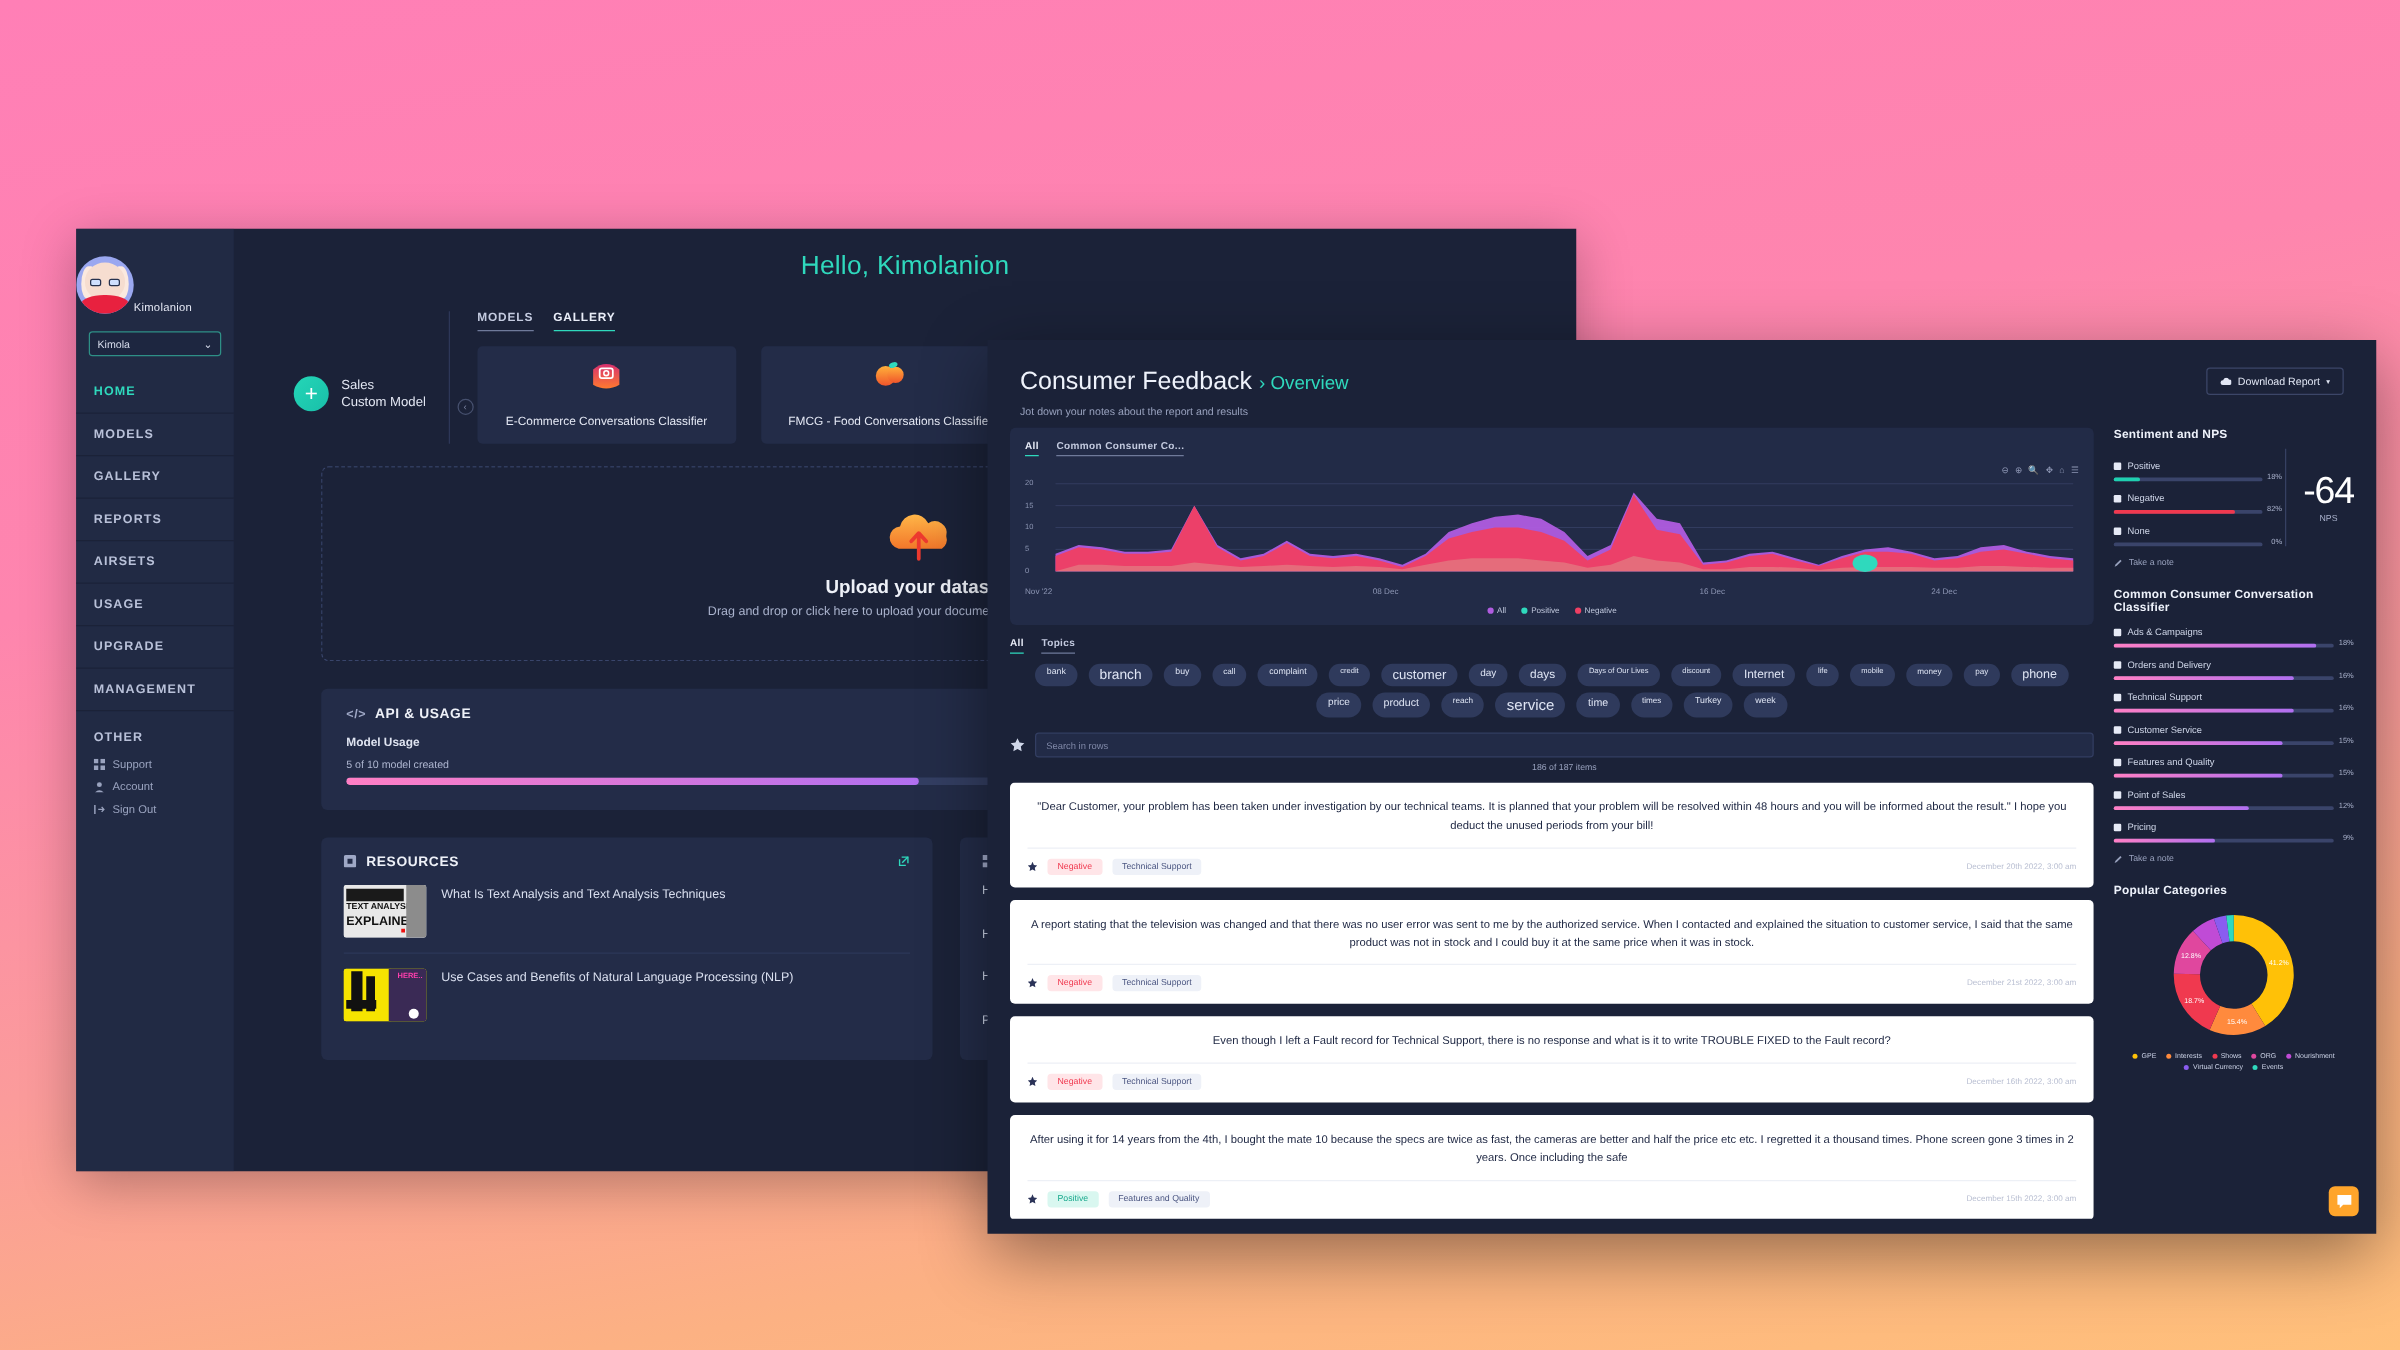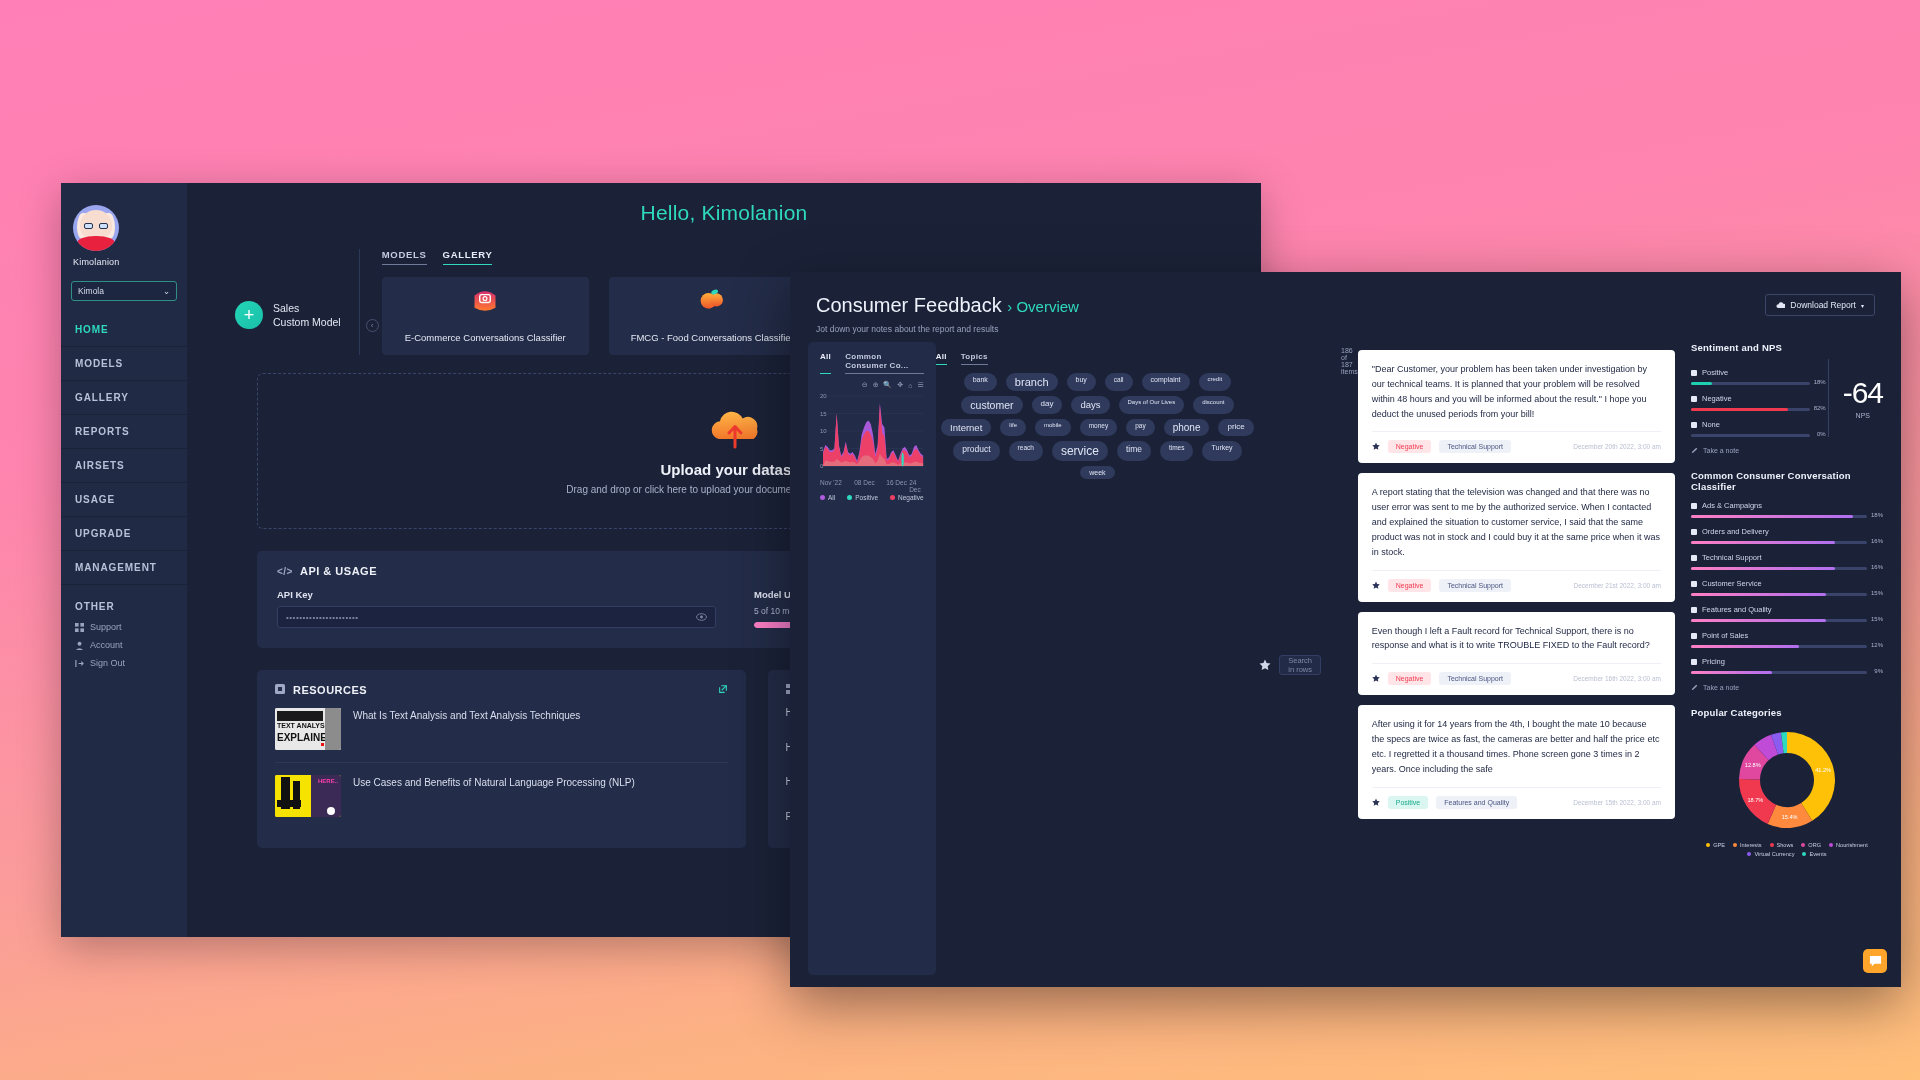--- a/index.html
+++ b/index.html
@@ -19,21 +19,21 @@
     display: flex;
     overflow: hidden;
     box-shadow: 0 10px 40px rgba(0,0,0,.28);
   }
   .sidebar {
     width: 126px; flex: 0 0 126px;
     background: #212a44;
     display: flex; flex-direction: column;
     padding-top: 14px;
   }
-  .avatar-wrap { display:flex; flex-direction:column; align-items:flex-start; padding: 8px 12px 6px; }
+  .avatar-wrap { display:flex; flex-direction:row; align-items:flex-end; padding: 8px 0 6px; }
   .avatar {
     width: 46px; height: 46px; border-radius: 50%;
     background: #9aa7f0; position: relative; overflow: hidden;
   }
   .avatar .hair { position:absolute; left:7px; top:5px; width:32px; height:30px; background:#f6ddd0; border-radius:50% 50% 46% 46%; }
   .avatar .hair-l { position:absolute; left:4px; top:8px; width:11px; height:26px; background:#fbe9df; border-radius:60% 30% 40% 50%; }
   .avatar .hair-r { position:absolute; right:4px; top:8px; width:11px; height:26px; background:#fbe9df; border-radius:30% 60% 50% 40%; }
   .avatar .glasses { position:absolute; left:11px; top:18px; width:24px; height:6px; }
   .avatar .glasses i { position:absolute; width:9px; height:6px; border:1.3px solid #27324f; border-radius:2px; display:block; background:#cfe0ff;}
   .avatar .glasses i:first-child { left:0; }
@@ -151,21 +151,21 @@
   .fb-header { display:flex; align-items:flex-start; justify-content:space-between; padding: 22px 26px 8px 26px; }
   .fb-title { font-size: 20px; color:#eef2fb; font-weight: normal; }
   .fb-title .crumb { color:#2fd9bd; font-size: 15px; }
   .fb-sub { font-size: 8.5px; color:#98a1bd; margin-top: 7px; }
   .dl-btn {
     border:1px solid #3c4straight; border:1px solid #3c4668; border-radius: 3px;
     padding: 5px 10px; font-size: 8.5px; color:#e2e7f5;
     display:flex; align-items:center; gap: 5px;
   }
   .fb-body { display:flex; flex: 1; gap: 0; padding: 0 18px 12px 18px; overflow:hidden; }
-  .fb-left { flex: 1; min-width:0; display:flex; flex-direction:row; }
+  .fb-left { flex: 1; min-width:0; display:flex; flex-direction:column;text-align:center; }
   .fb-right { width: 208px; flex: 0 0 208px; padding-left: 16px; }
 
   .chart-card { background:#222b47; border-radius:5px; padding: 10px 12px 8px; }
   .mini-tabs { display:flex; gap: 14px; margin-bottom: 6px; }
   .mini-tab { font-size: 8px; font-weight:bold; color:#c3cadf; padding-bottom:3px; border-bottom:1px solid #6f7a9a; letter-spacing:.3px;}
   .mini-tab.active { color:#e9edf8; border-bottom-color:#2fd9bd; }
   .chart-toolbar { display:flex; gap:5px; justify-content:flex-end; align-items:center; height:10px; margin-bottom:2px;}
   .chart-toolbar span { font-size:7px; color:#8d96b4; }
   .chart-area { position: relative; height: 84px; }
   .y-lab { position:absolute; left:0; font-size:6px; color:#8d96b4; }
@@ -346,30 +346,20 @@
       <h2>Upload your dataset!</h2>
       <p>Drag and drop or click here to upload your document in Excel or CSV format</p>
     </div>
 
     <div class="api-panel">
       <div class="api-title">
         <span class="code">&lt;/&gt;</span>
         <span>API &amp; USAGE</span>
       </div>
       <div class="api-grid">
-        <div class="api-field">
-          <label>API Key</label>
-          <div class="api-key-input">
-            <span>••••••••••••••••••••••</span>
-            <svg width="11" height="8" viewBox="0 0 14 10">
-                <ellipse cx="7" cy="5" rx="6.3" ry="4.2" fill="none" stroke="#7e88a8" stroke-width="1.1"></ellipse>
-                <circle cx="7" cy="5" r="1.8" fill="#7e88a8"></circle>
-              </svg>
-          </div>
-        </div>
         <div class="api-field">
           <label>Model Usage</label>
           <div class="usage-sub">5 of 10 model created</div>
           <div class="usage-bar">
             <div class="usage-fill" id="usage-fill" style="width:50%"></div>
           </div>
         </div>
       </div>
     </div>
 

